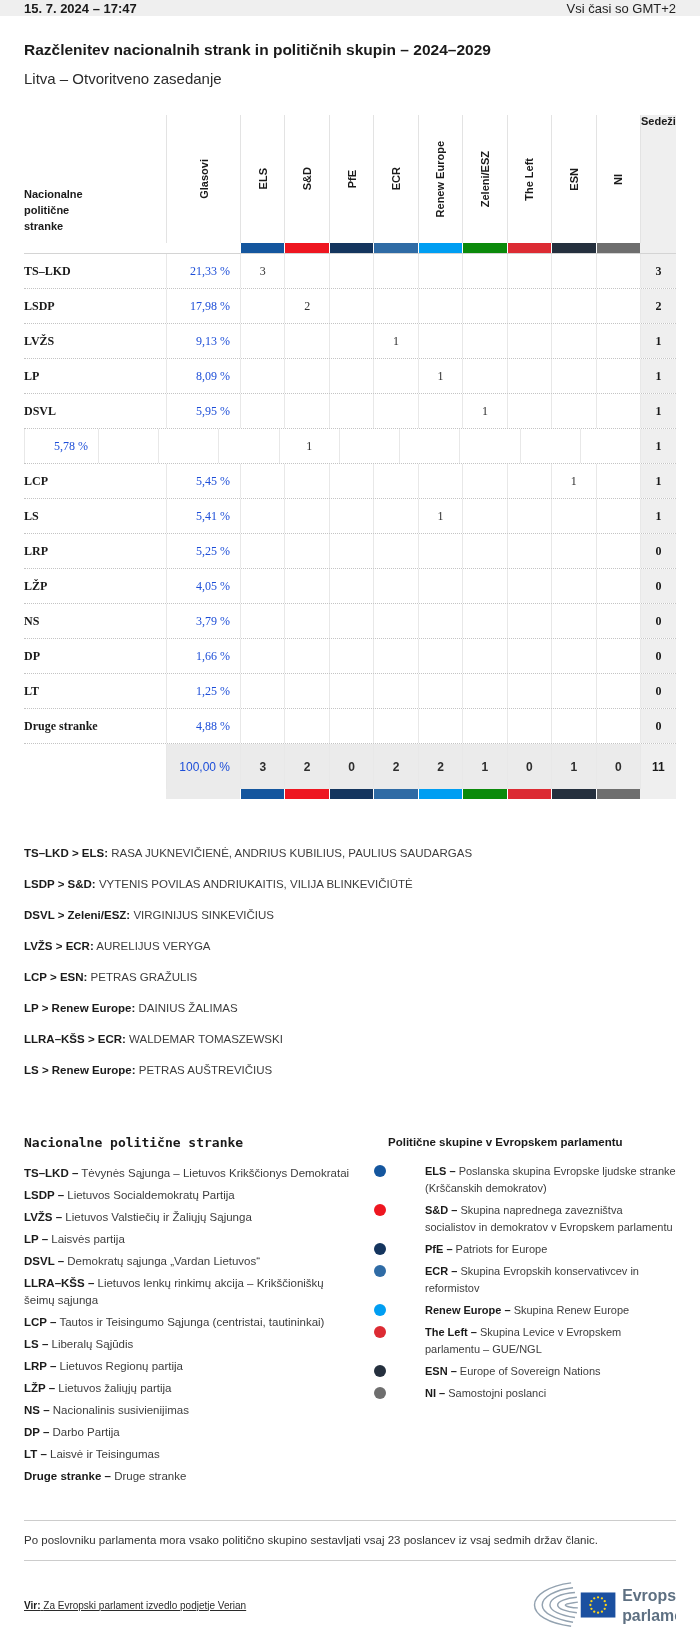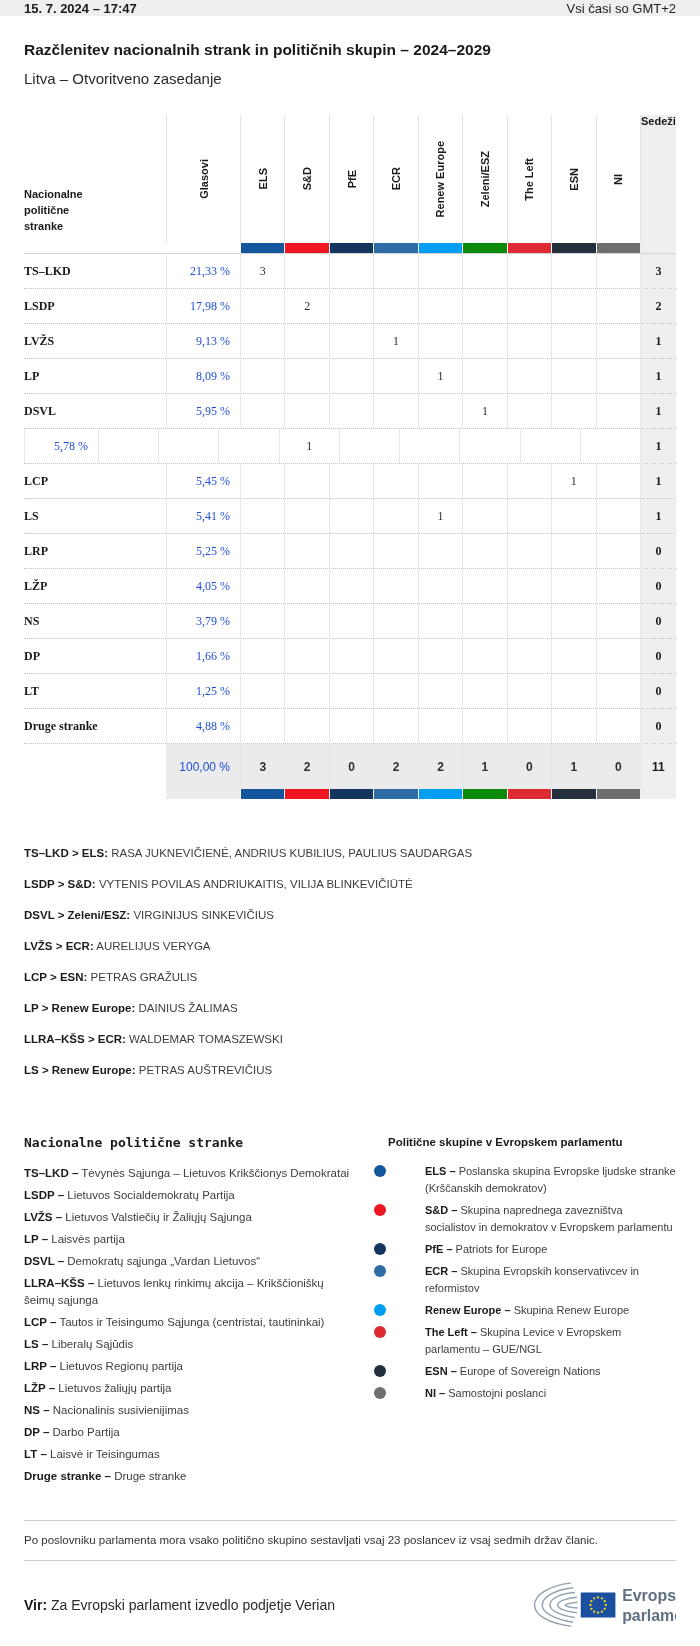--- a/index.html
+++ b/index.html
@@ -53,21 +53,21 @@
   .leg-right h3{font-size:11.5px;margin:1px 14px 15px;}
   .leg-item{margin:2px 0 5px;font-size:11.5px;line-height:17px;color:#3d3d3d;}
   .leg-item b,.gi-text b{color:#1a1a1a;}
   .group-item{display:flex;margin:0 0 5px;}
   .dot{width:12px;height:12px;border-radius:50%;flex:0 0 12px;margin:2px 11px 0 0;}
   .gi-text{font-size:11px;line-height:17px;color:#3d3d3d;margin-left:28px;}
 
   .footnote{margin:30px 24px 0;border-top:1px solid #ccc;border-bottom:1px solid #ccc;padding:13px 0 14px;font-size:11.5px;color:#333;}
 
   .source-row{margin:18px 24px 0;display:flex;justify-content:space-between;align-items:center;}
-  .source-text{font-size:14px;color:#2b2b2b;}
+  .source-text{font-size:10px;color:#2b2b2b;text-decoration:underline;}
   .source-text b{color:#1a1a1a;}
   .ep-logo{display:block;}
 </style>
 </head>
 <body>
 
 <div class="topbar">
   <span class="dt">15. 7. 2024 – 17:47</span>
   <span class="tz">Vsi časi so GMT+2</span>
 </div>

